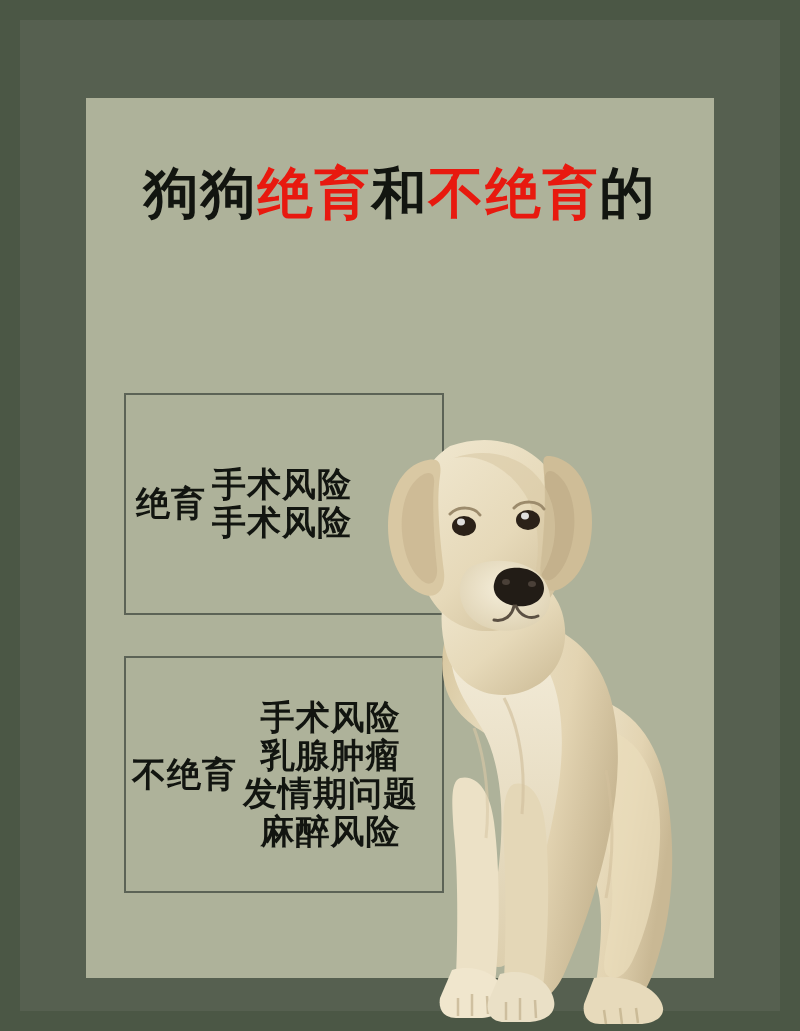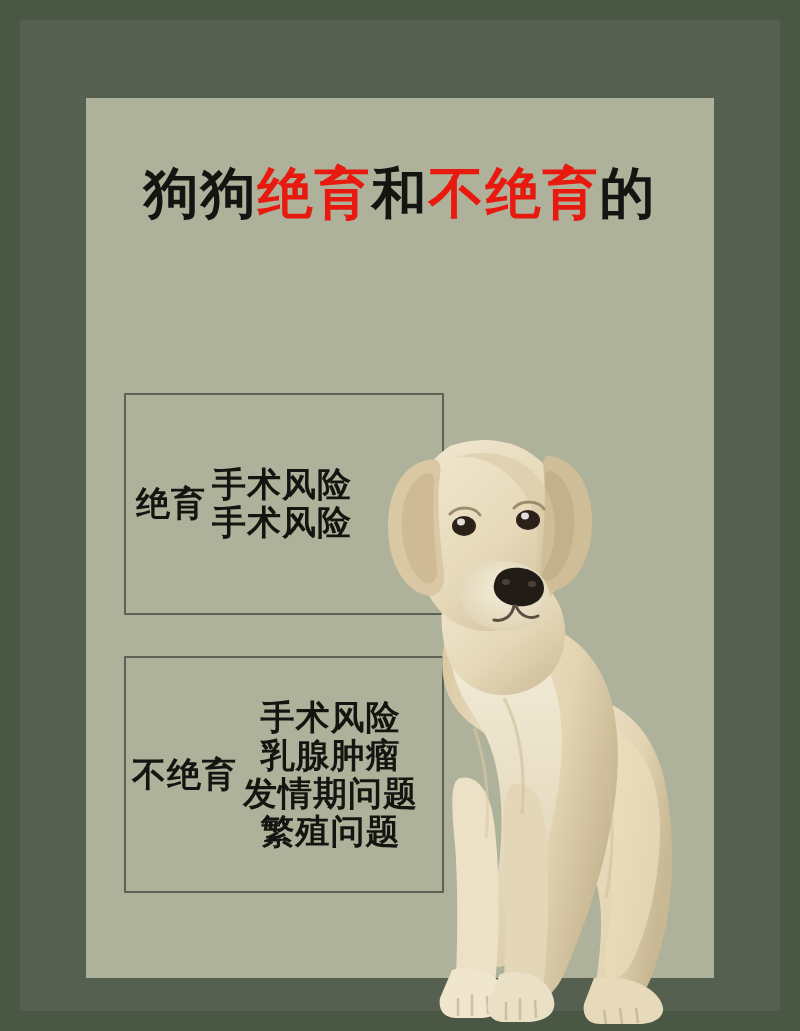--- a/index.html
+++ b/index.html
@@ -135,21 +135,21 @@
       </div>
     </div>
 
     <div class="box box-intact">
       <div class="box-inner">
         <div class="box-label">不绝育</div>
         <ul class="box-list">
           <li>手术风险</li>
           <li>乳腺肿瘤</li>
           <li>发情期问题</li>
-          <li>繁殖问题</li>
+          <li>麻醉风险</li>
         </ul>
       </div>
     </div>
 
     <div class="dog">
       <svg viewBox="0 0 360 658" width="360" height="658" xmlns="http://www.w3.org/2000/svg" aria-label="labrador puppy">
         <defs>
           <linearGradient id="furBody" x1="0" y1="0" x2="1" y2="0.4">
             <stop offset="0%" stop-color="#d8c79f"></stop>
             <stop offset="38%" stop-color="#eadfc3"></stop>

